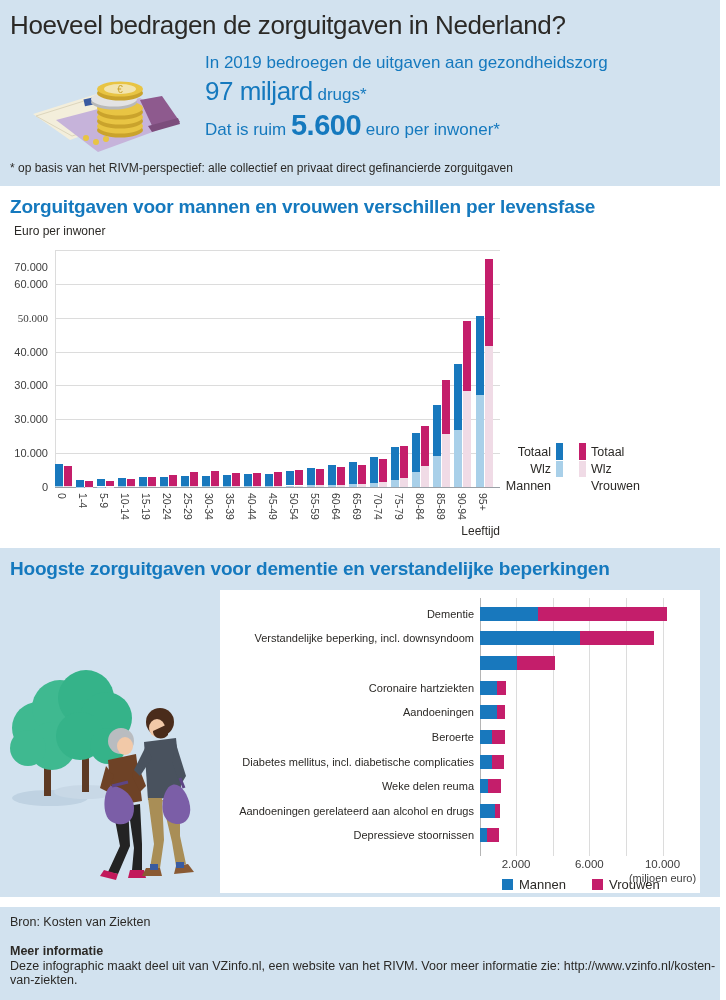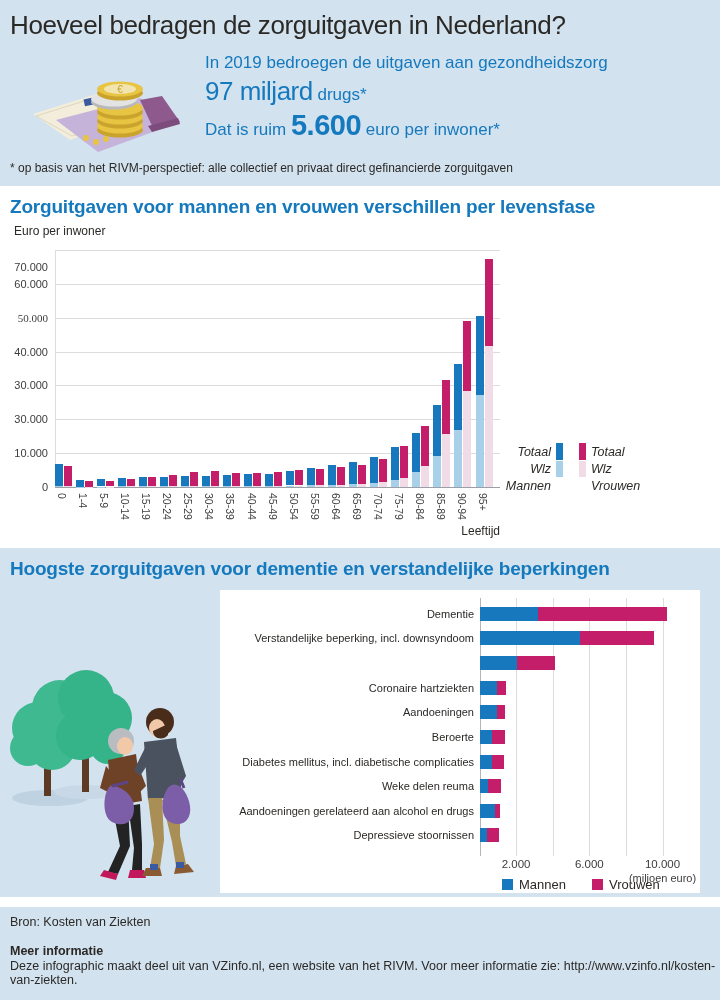--- a/index.html
+++ b/index.html
@@ -17,21 +17,21 @@
   .b-line1{font-size:17px;}
   .b-line2{margin-top:3px;font-size:17px;}
   .b-line2 .big{font-size:26px;font-weight:normal;letter-spacing:-0.5px;}
   .b-line3{margin-top:2px;font-size:17px;}
   .b-line3 .big{font-size:29px;font-weight:bold;letter-spacing:-0.5px;}
   .footnote{left:10px;top:161px;font-size:12px;color:#2b2926;}
   .sec-title{left:10px;top:10px;font-size:19px;font-weight:bold;color:#1579be;letter-spacing:-0.2px;}
   .ylab{left:14px;top:38px;font-size:12px;color:#2b2926;}
   .xtick-rot{position:absolute;font-size:10.5px;color:#3c3c3c;white-space:nowrap;transform:rotate(90deg);transform-origin:0 0;}
   .xlabel1{left:420px;top:338px;width:80px;text-align:right;font-size:12px;color:#2b2926;}
-  .legend1{left:497px;top:257px;display:grid;grid-template-columns:58px 9px 14px 9px 62px;grid-auto-rows:17px;font-size:12.5px;color:#2b2926;align-items:center;font-style:italic;}
+  .legend1{left:497px;top:257px;display:grid;grid-template-columns:58px 9px 14px 9px 62px;grid-auto-rows:17px;font-size:12.5px;color:#2b2926;align-items:center;}
   .leg-txt-r{text-align:right;padding-right:4px;}
   .leg-txt-l{text-align:left;padding-left:4px;}
   .leg-sw{width:7px;height:17px;margin:0 auto;}
   .panel2{left:220px;top:42px;width:480px;height:303px;background:#ffffff;}
   .unit2{position:absolute;font-size:11px;color:#3c3c3c;text-align:center;}
   .legend2{position:absolute;display:flex;gap:26px;align-items:center;font-size:13px;color:#2b2926;}
   .legend2 .item{display:flex;align-items:center;gap:6px;}
   .legend2 .sq{width:11px;height:11px;display:inline-block;}
   .foot-line{left:10px;font-size:12.5px;color:#2b2926;}
 </style>

